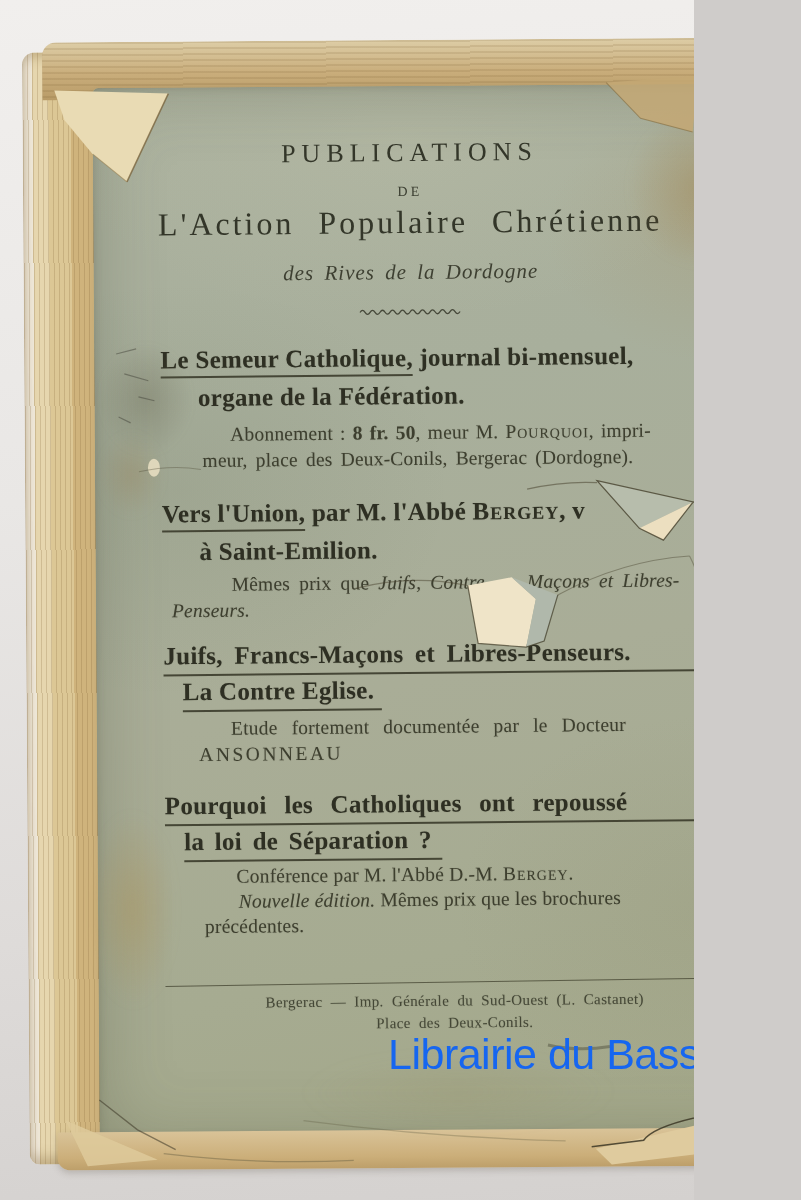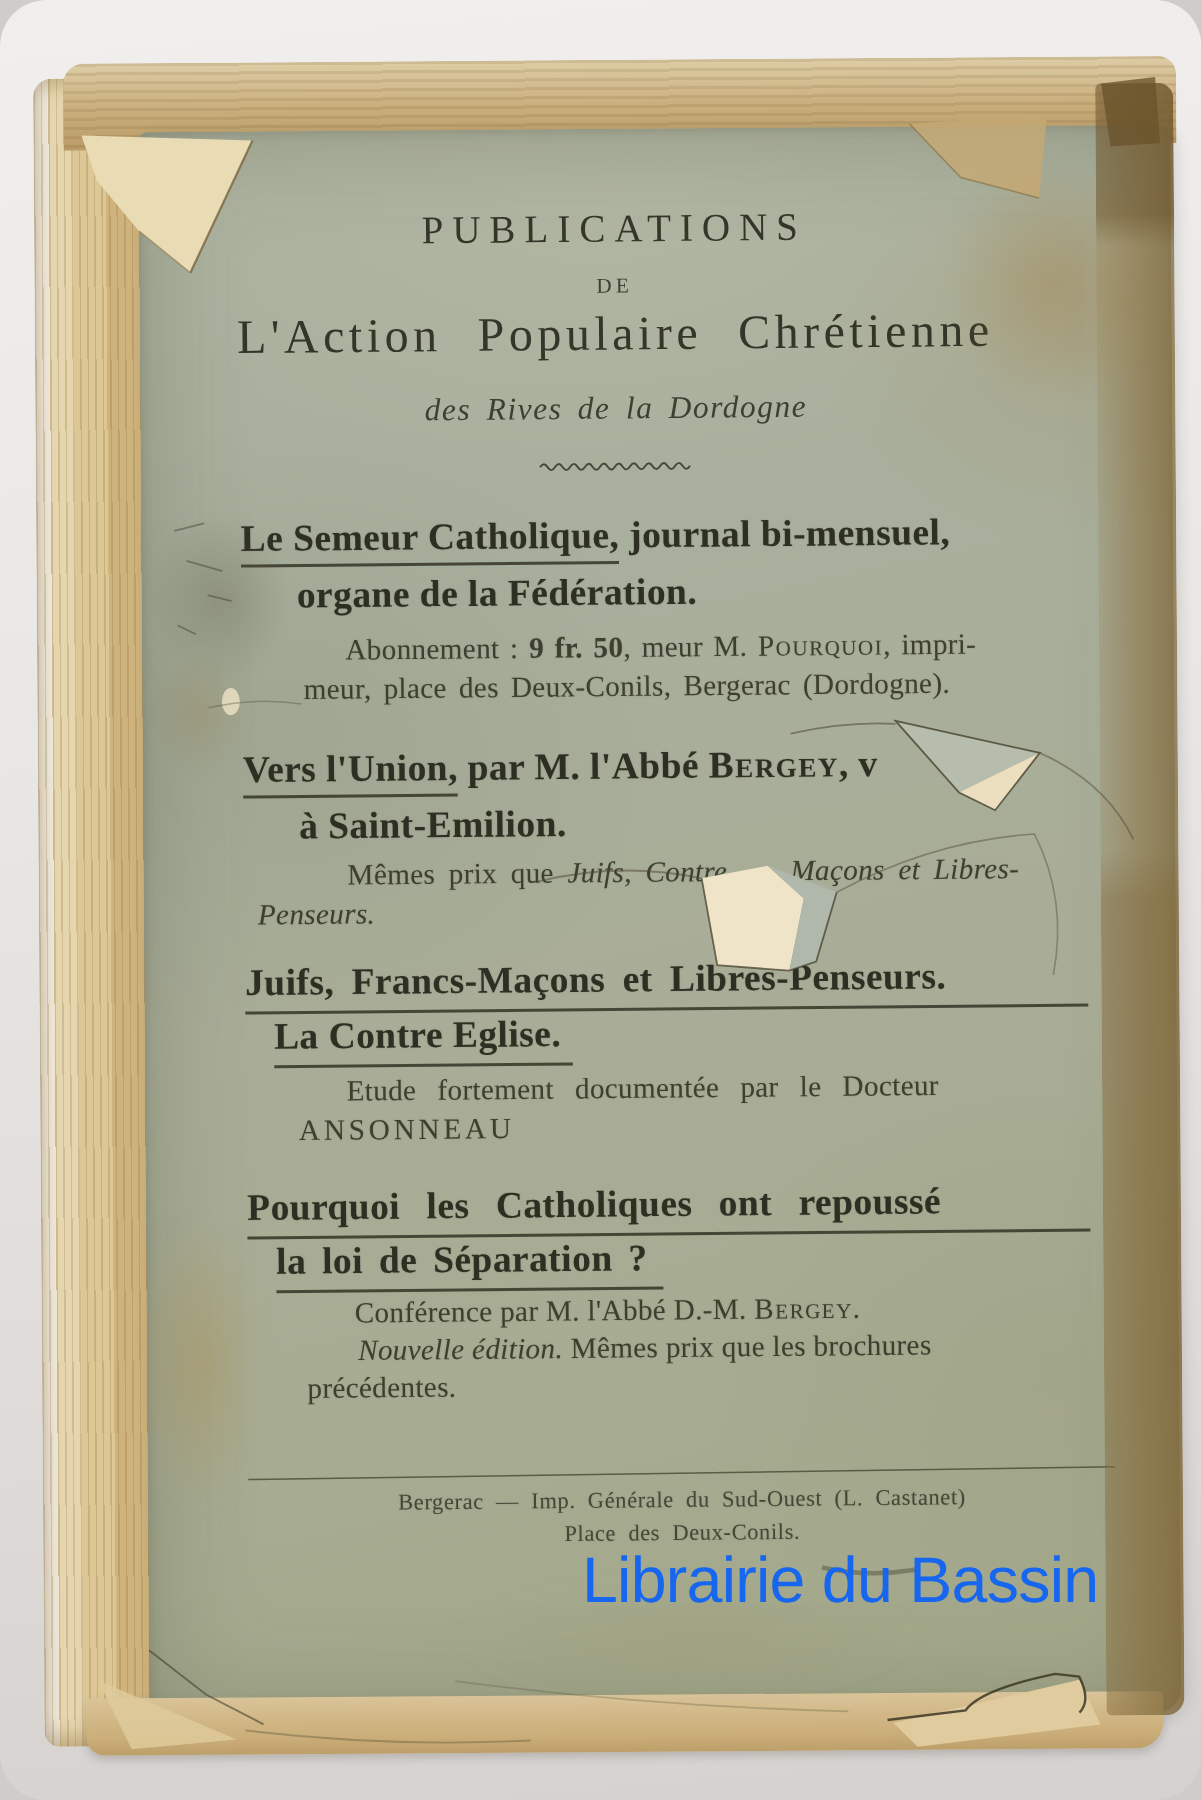--- a/index.html
+++ b/index.html
@@ -1,20 +1,19 @@
 <!DOCTYPE html>
 <html><head>
 <meta charset="utf-8">
 <style>
   html,body{margin:0;padding:0;background:#cfccca;}
   .photo{
-    position:relative;width:801px;height:1200px;overflow:hidden;
+    position:relative;width:694px;height:1200px;overflow:hidden;
     background:linear-gradient(175deg,#f1efed 0%,#e9e7e5 40%,#dedbd9 75%,#d4d1cf 100%);
     font-family:"Liberation Serif","DejaVu Serif",serif;
-    border-radius:31px;
   }
   .book{position:absolute;inset:0;transform:rotate(-0.4deg);transform-origin:400px 620px;}
   .left-edges{
     position:absolute;left:26px;top:50px;width:82px;height:1112px;
     border-radius:12px 0 0 10px;
     background:
       repeating-linear-gradient(to right,rgba(125,95,50,.22) 0 1px,rgba(0,0,0,0) 1px 5px),
       linear-gradient(to right,#f0e9da 0 10px,#e6d6ae 10px 26px,#dcc795 26px 48px,#cfb37c 48px 70px,#bb9d66 70px 100%);
     box-shadow:inset 0 6px 10px rgba(120,90,45,.25), inset 0 -8px 12px rgba(120,90,45,.3);
   }
@@ -95,21 +94,21 @@
           <svg width="106" height="9" viewBox="0 0 106 9">
             <path d="M2 5 Q4.5 1 7 5 T12 5 T17 5 T22 5 T27 5 T32 5 T37 5 T42 5 T47 5 T52 5 T57 5 T62 5 T67 5 T72 5 T77 5 T82 5 T87 5 T92 5 T97 5 T102 5" fill="none" stroke="rgba(45,46,32,.8)" stroke-width="1.3"></path>
           </svg>
         </div>
 
         <div class="line head" style="left:67px;top:258px">
           <span class="u">Le Semeur Catholique,</span><span> journal bi-mensuel,</span>
         </div>
         <div class="line head" style="left:104px;top:296px">organe de la Fédération.</div>
         <div class="line note" style="left:136px;top:336px;word-spacing:2px">
-          <span>Abonnement : </span><span class="bold">9 fr. 50</span><span>, meur M. </span><span class="sc">Pourquoi</span><span>, impri-</span>
+          <span>Abonnement : </span><span class="bold">8 fr. 50</span><span>, meur M. </span><span class="sc">Pourquoi</span><span>, impri-</span>
         </div>
         <div class="line note" style="left:108px;top:362px;word-spacing:3px">meur, place des Deux-Conils, Bergerac (Dordogne).</div>
 
         <div class="line head" style="left:67px;top:412px">
           <span class="u">Vers l'Union,</span><span> par M. l'Abbé </span><span class="sc">Bergey</span><span>, v</span>
         </div>
         <div class="line head" style="left:104px;top:450px">à Saint-Emilion.</div>
         <div class="line note" style="left:136px;top:486px;word-spacing:4px">
           <span>Mêmes prix que </span><span class="it">Juifs, Contre</span><span class="gap-torn"></span><span class="it">Maçons et Libres-</span>
         </div>

